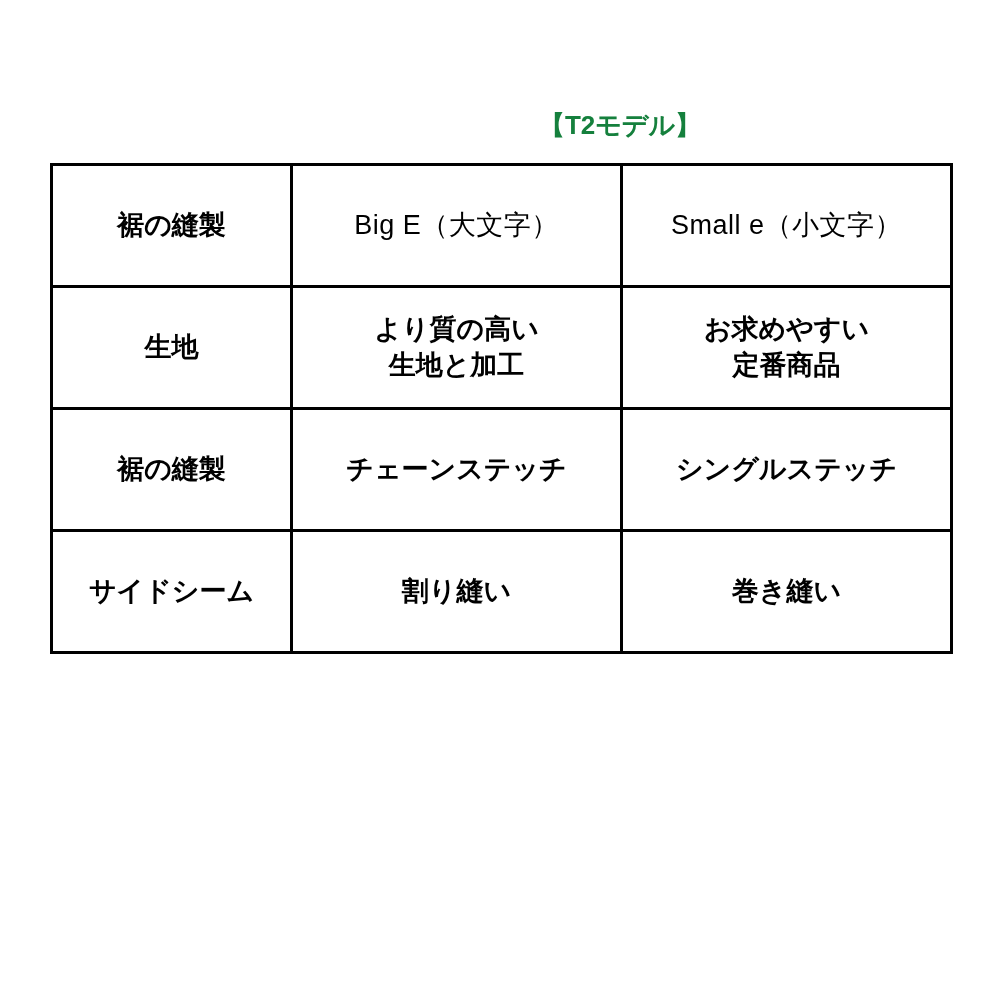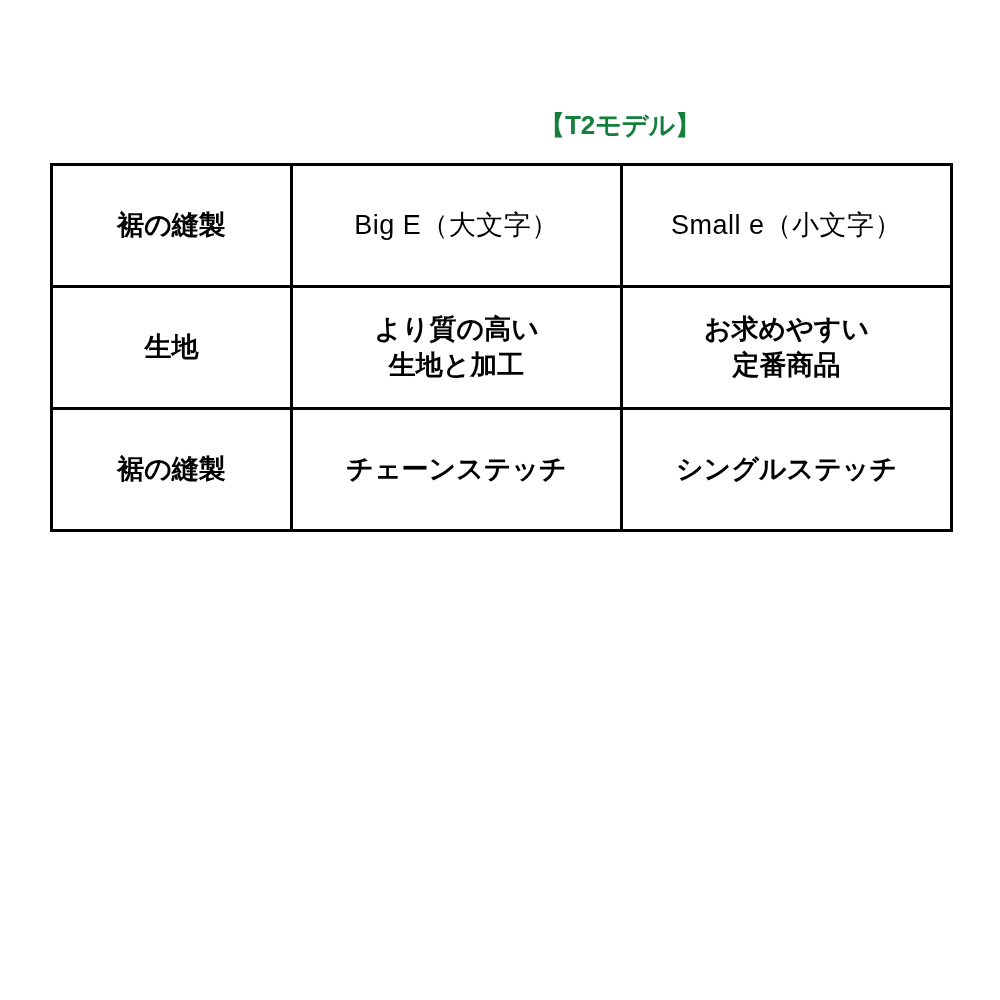--- a/index.html
+++ b/index.html
@@ -130,16 +130,27 @@
           <span class="cell-line">裾の縫製</span>
         </td>
         <td class="value-cell">
           <span class="cell-line">チェーンステッチ</span>
         </td>
         <td class="value-cell">
           <span class="cell-line">シングルステッチ</span>
         </td>
       </tr>
 
+      <tr>
+        <td class="label-cell">
+          <span class="cell-line">サイドシーム</span>
+        </td>
+        <td class="value-cell">
+          <span class="cell-line">割り縫い</span>
+        </td>
+        <td class="value-cell">
+          <span class="cell-line">巻き縫い</span>
+        </td>
+      </tr>
     </tbody>
   </table>
 
 </div>
 
 </body></html>

